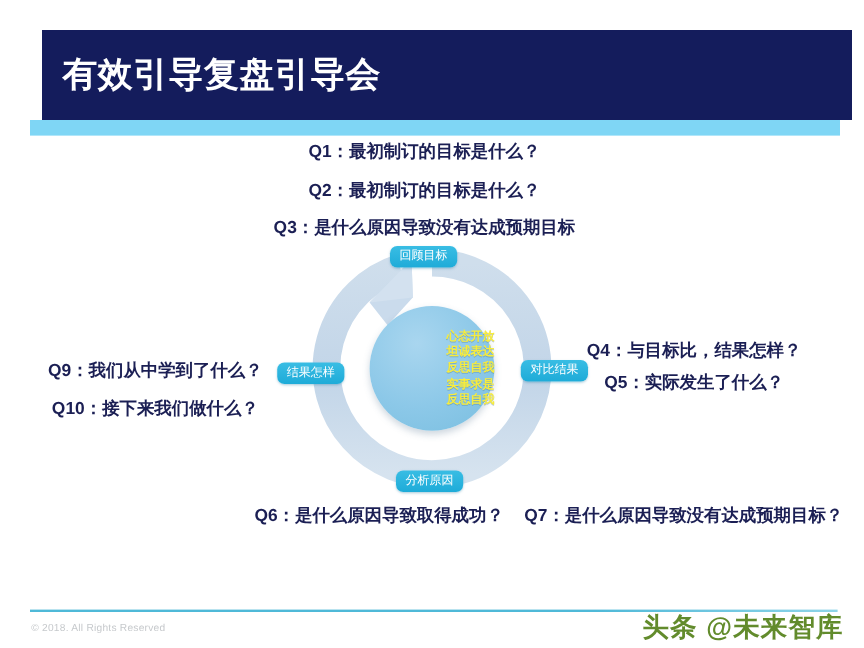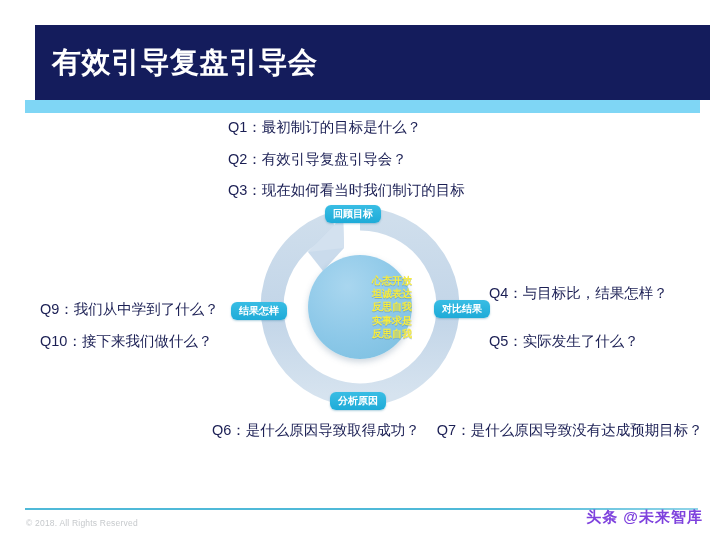--- a/index.html
+++ b/index.html
@@ -50,24 +50,25 @@
     left: 25px;
     top: 100px;
     width: 675px;
     height: 13px;
     background: #7fd6f5;
   }
 
   
   .q-line {
     color: #1b1f54;
-    font-weight: normal;
+    font-weight: bold;
     font-size: 14.5px;
     white-space: nowrap;
     line-height: 1;
+    text-align: center;
   }
 
   .q-top {
     position: absolute;
     left: 228px;
     top: 120px;
     display: flex;
     flex-direction: column;
     gap: 17px;
   }
@@ -81,21 +82,21 @@
     gap: 17px;
     margin-top: 16px;
   }
 
   .q-right {
     position: absolute;
     left: 489px;
     top: 286px;
     display: flex;
     flex-direction: column;
-    gap: 33px;
+    gap: 11px;
   }
 
   .q-bottom {
     position: absolute;
     left: 212px;
     top: 423px;
     display: flex;
     flex-direction: row;
     gap: 17px;
   }
@@ -138,21 +139,21 @@
     white-space: nowrap;
     text-shadow: 0 1px 0 rgba(60,110,150,0.35);
   }
 
   
   .chip {
     position: absolute;
     background: linear-gradient(180deg, #39bde4 0%, #1eabd8 100%);
     color: #ffffff;
     font-size: 10px;
-    font-weight: bold;
+    font-weight: normal;
     border-radius: 6px;
     padding: 4px 8px;
     white-space: nowrap;
     line-height: 1;
     box-shadow: 0 1px 2px rgba(30,120,160,0.35);
   }
   .chip-top    { left: 325px; top: 205px; }
   .chip-right  { left: 434px; top: 300px; }
   .chip-bottom { left: 330px; top: 392px; }
   .chip-left   { left: 231px; top: 302px; }
@@ -172,42 +173,42 @@
     top: 518px;
     color: #c6c9cc;
     font-size: 8.5px;
     letter-spacing: 0.2px;
     white-space: nowrap;
   }
   .watermark {
     position: absolute;
     right: 17px;
     top: 508px;
-    color: #6d28d9;
-    font-size: 15px;
+    color: #4d7c0f;
+    font-size: 22px;
     font-weight: bold;
     letter-spacing: 1px;
     white-space: nowrap;
     opacity: 0.88;
   }
 </style>
 </head>
 <body>
 
 <div id="slide">
 
   <div class="title-bar">
     <div class="title-text">有效引导复盘引导会</div>
   </div>
   <div class="title-accent"></div>
 
   <div class="q-top">
     <div class="q-line">Q1：最初制订的目标是什么？</div>
-    <div class="q-line">Q2：有效引导复盘引导会？</div>
-    <div class="q-line">Q3：现在如何看当时我们制订的目标</div>
+    <div class="q-line">Q2：最初制订的目标是什么？</div>
+    <div class="q-line">Q3：是什么原因导致没有达成预期目标</div>
   </div>
 
   <div class="q-left">
     <div class="q-line">Q9：我们从中学到了什么？</div>
     <div class="q-line">Q10：接下来我们做什么？</div>
   </div>
 
   <div class="q-right">
     <div class="q-line">Q4：与目标比，结果怎样？</div>
     <div class="q-line">Q5：实际发生了什么？</div>

